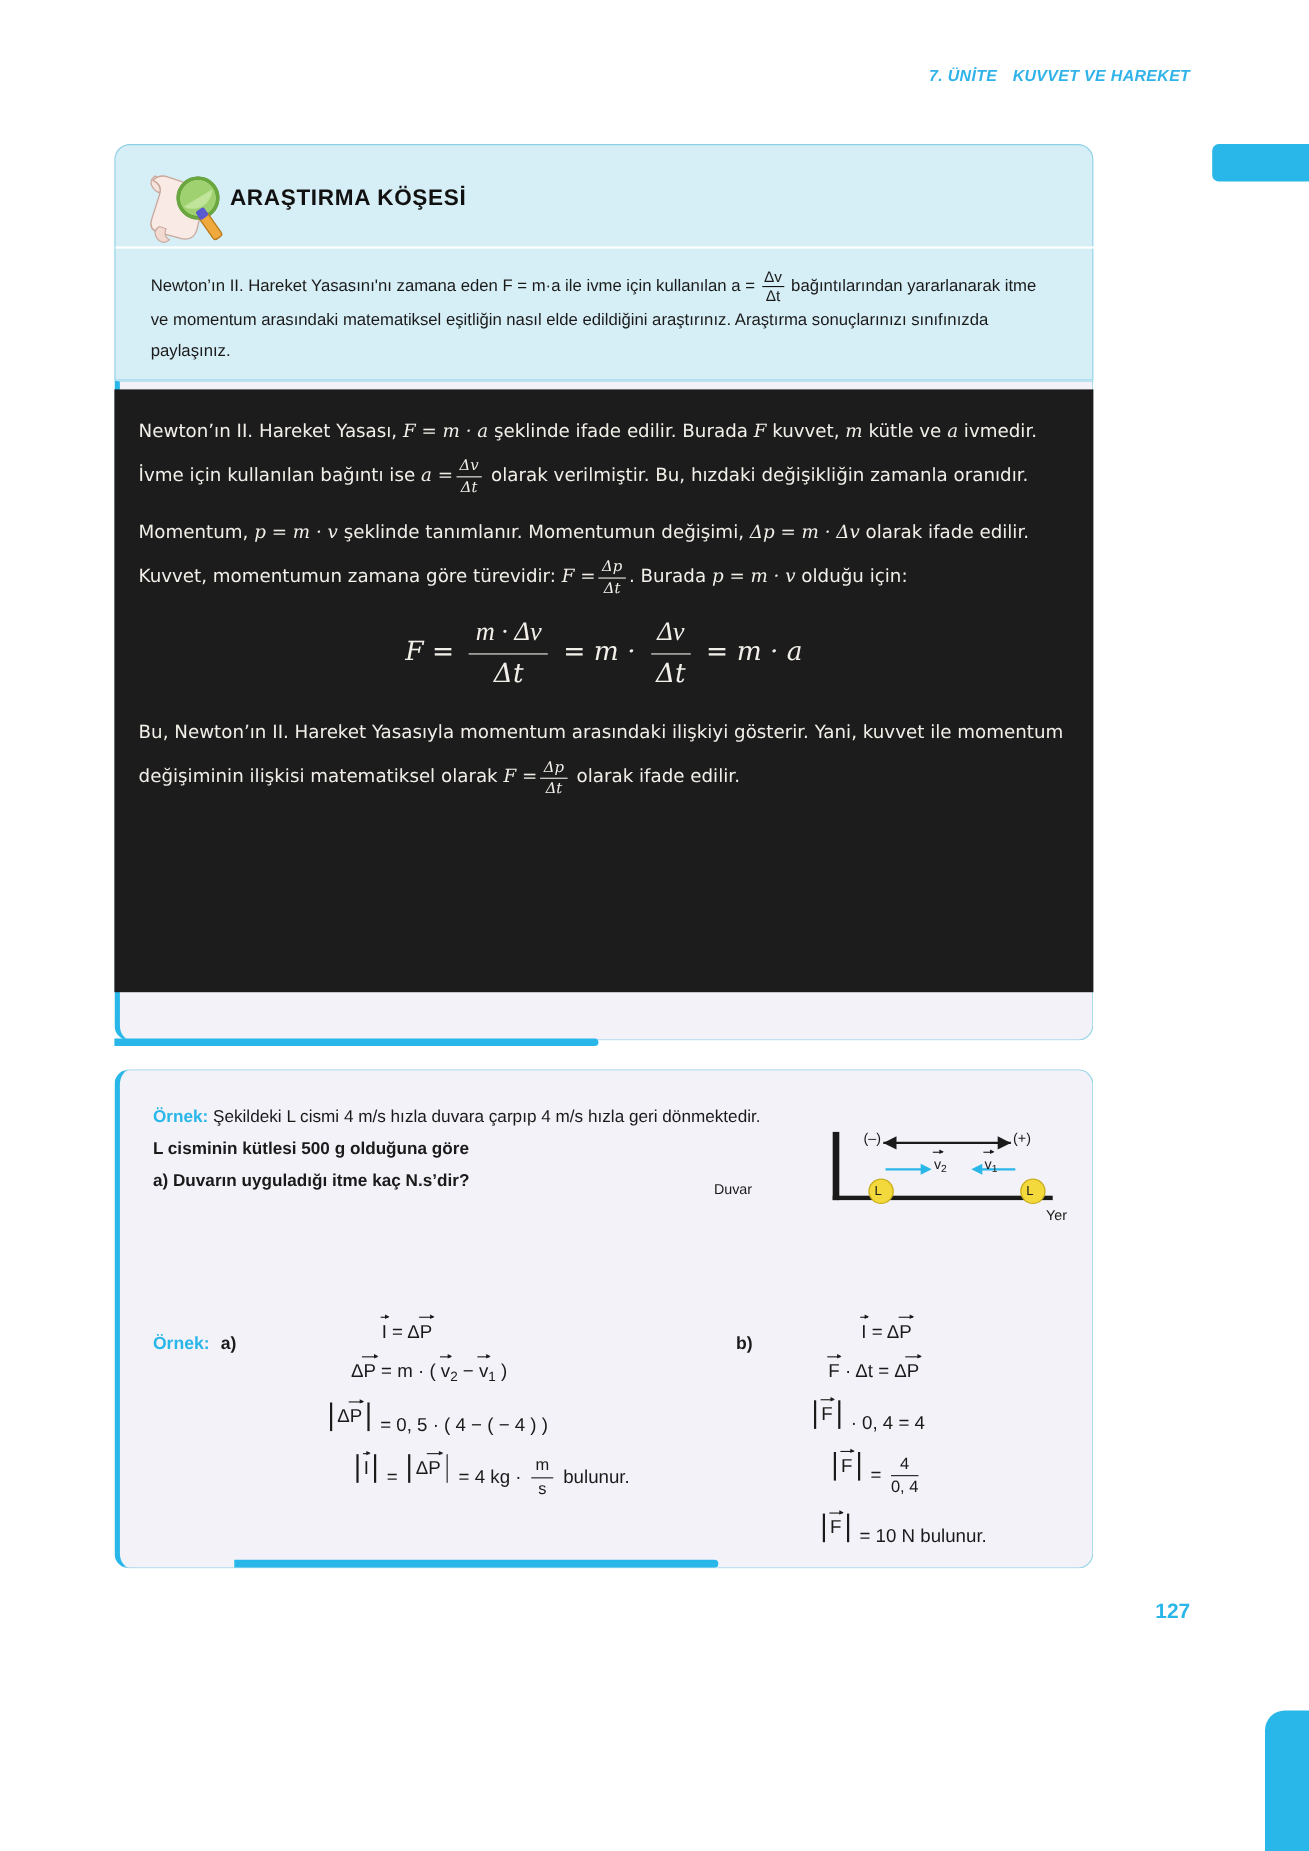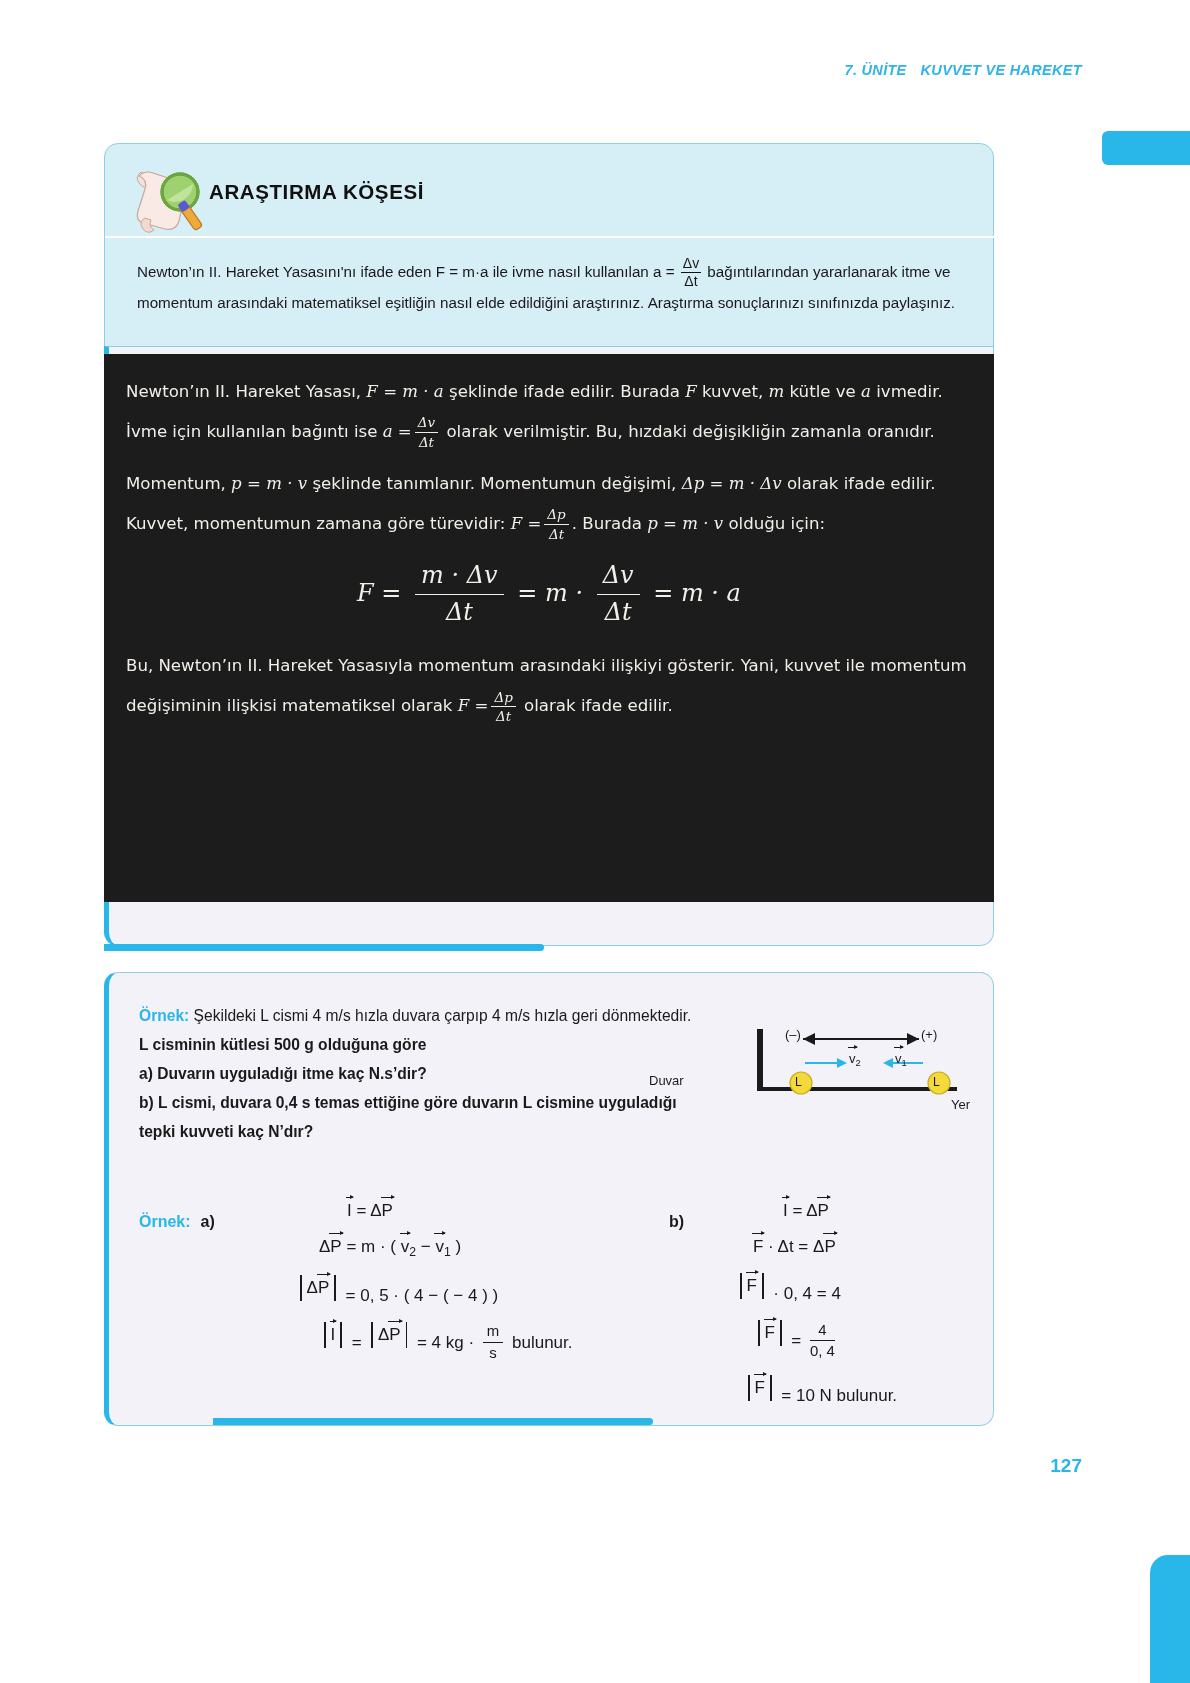--- a/index.html
+++ b/index.html
@@ -27,21 +27,21 @@
     background: #29b6e8; border-radius: 6px 0 0 6px;
   }
   
   .corner-tab {
     position: absolute; bottom: 0; right: 0; width: 40px; height: 128px;
     background: #29b6e8; border-radius: 18px 0 0 0;
   }
 
   
   .research-card {
-    position: absolute; left: 104px; top: 143px;
+    position: absolute; left: 104px; top: 131px;
     width: 890px; height: 215px;
     background: #d6eef5;
     border: 1.5px solid #8dd0e6;
     border-radius: 14px 14px 0 0;
   }
   .research-head {
     position: relative; height: 92px;
   }
   .scroll-icon {
     position: absolute; left: 22px; top: 18px; width: 86px; height: 72px;
@@ -95,21 +95,21 @@
   .dfrac .num { display:block; border-bottom: 1.2px solid #f2efe9; padding: 0 3px 2px; }
   .dfrac .den { display:block; padding-top: 2px; }
   .display-eq {
     text-align: center; font-family: "DejaVu Serif", serif; font-style: italic;
     font-size: 24px; margin: 18px 0 20px 0; line-height: 1;
   }
   .bigfrac {
     display: inline-block; vertical-align: middle; text-align: center;
     line-height: 1.15; margin: 0 6px;
   }
-  .bigfrac .num { display:block; border-bottom: 1.6px solid #f2efe9; padding: 0 6px 4px; }
+  .bigfrac .num { display:block; border-bottom: 1.6px solid #f2efe9; padding: 0 6px 4px; font-family: Liberation Serif, serif; }
   .bigfrac .den { display:block; padding-top: 4px; }
 
   
   .solution-card {
     position: absolute; left: 104px; top: 346px;
     width: 890px; height: 600px;
     background: #f2f2f8;
     border: 1.5px solid #8dd0e6;
     border-left: 5px solid #29b6e8;
     border-radius: 0 0 14px 14px;
@@ -204,21 +204,21 @@
           <path d="M40 38 a18 18 0 0 0 26 -16 z" fill="#c9e9a8" opacity=".75"></path>
           <circle cx="53" cy="30" r="18" fill="none" stroke="#6aa83f" stroke-width="3"></circle>
           <rect x="56" y="44" width="9" height="26" rx="3" transform="rotate(-35 60 50)" fill="#f0a93c" stroke="#b97a1d" stroke-width="1.2"></rect>
           <rect x="52" y="40" width="9" height="9" rx="2" transform="rotate(-35 56 44)" fill="#5a5ad0"></rect>
         </svg>
       </div>
       <div class="research-title">ARAŞTIRMA KÖŞESİ</div>
     </div>
     <div class="research-body">
       <p>
-        <span>Newton’ın II. Hareket Yasasını'nı ifade eden F = m·a ile ivme nasıl kullanılan  a = </span><span class="inline-frac"><span class="num">Δv</span><span class="den">Δt</span></span><span> bağıntılarından yararlanarak itme ve momentum arasındaki matematiksel eşitliğin nasıl elde edildiğini araştırınız. Araştırma sonuçlarınızı sınıfınızda paylaşınız.</span>
+        <span>Newton’ın II. Hareket Yasasını'nı zamana eden F = m·a ile ivme için kullanılan  a = </span><span class="inline-frac"><span class="num">Δv</span><span class="den">Δt</span></span><span> bağıntılarından yararlanarak itme ve momentum arasındaki matematiksel eşitliğin nasıl elde edildiğini araştırınız. Araştırma sonuçlarınızı sınıfınızda paylaşınız.</span>
       </p>
     </div>
   </div>
 
   <div class="solution-card">
     <div class="sol-math">
       <div class="sol-line" style="text-align:left; padding-left:272px;">
         <span class="vec">I</span>
         <span>= ΔP</span>
       </div>
@@ -256,24 +256,20 @@
   <div class="example-card">
     <div class="ex-text">
       <span class="ex-label">Örnek:</span>
       <span>Şekildeki L cismi 4 m/s hızla duvara çarpıp 4 m/s hızla geri dönmektedir.</span>
       <div class="b">L cisminin kütlesi 500 g olduğuna göre</div>
       <ul class="ex-list">
         <li>
           <span>a)</span>
           <span>Duvarın uyguladığı itme kaç N.s’dir?</span>
         </li>
-        <li>
-          <span>b)</span>
-          <span>L cismi, duvara 0,4 s temas ettiğine göre duvarın L cismine uyguladığı tepki kuvveti kaç N’dır?</span>
-        </li>
       </ul>
     </div>
 
     <div class="figure">
       <svg viewBox="0 0 280 110" width="280" height="110">
 
         <rect x="48" y="8" width="6" height="62" fill="#1a1a1a"></rect>
 
         <rect x="48" y="66" width="200" height="4" fill="#1a1a1a"></rect>
 

